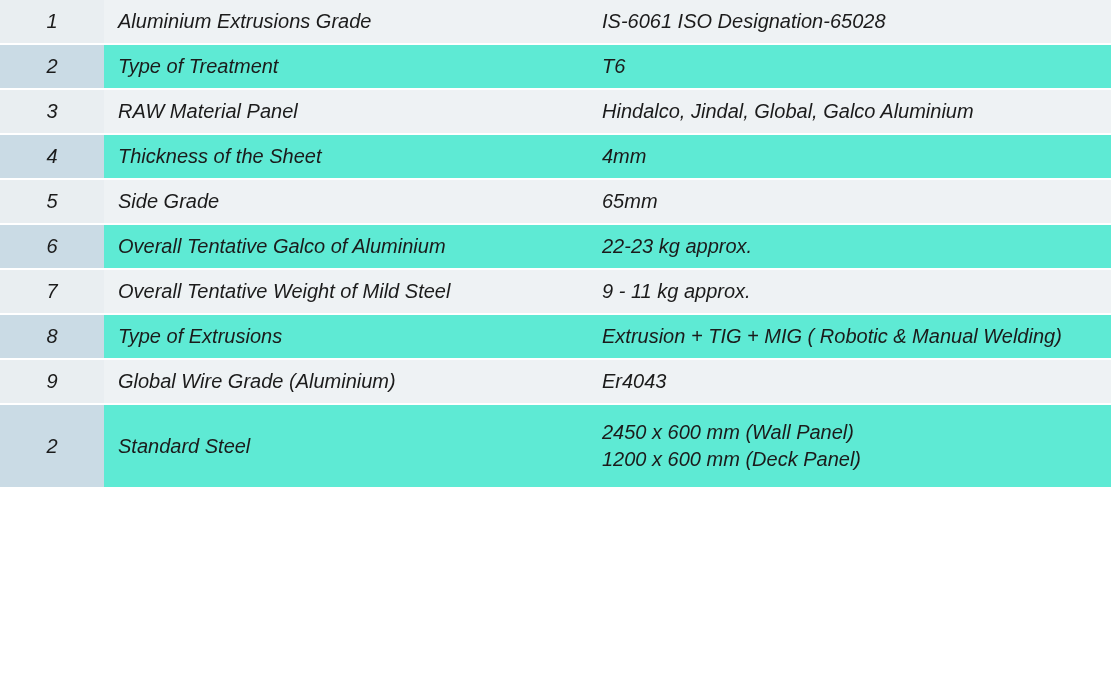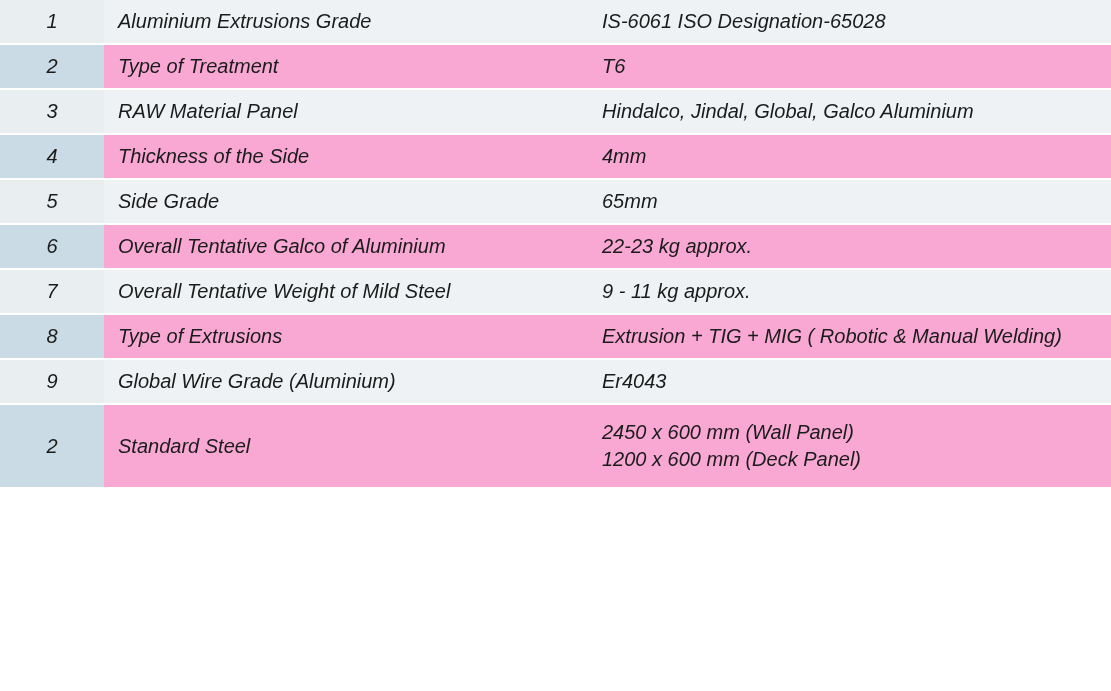--- a/index.html
+++ b/index.html
@@ -37,21 +37,21 @@
     width: 456px;
   }
   .col-value {
     width: 579px;
   }
   
   tr.band-light td {
     background: #eef2f4;
   }
   tr.band-blue td {
-    background: #f9a8d4;
+    background: #5eead4;
   }
   
   tr.band-light td.col-index {
     background: #e9eef1;
   }
   tr.band-blue td.col-index {
     background: #cadbe5;
   }
   .value-line {
     display: block;
@@ -81,21 +81,21 @@
     </tr>
 
     <tr class="band-light">
       <td class="col-index">3</td>
       <td class="col-label">RAW Material Panel</td>
       <td class="col-value">Hindalco, Jindal, Global, Galco Aluminium</td>
     </tr>
 
     <tr class="band-blue">
       <td class="col-index">4</td>
-      <td class="col-label">Thickness of the Side</td>
+      <td class="col-label">Thickness of the Sheet</td>
       <td class="col-value">4mm</td>
     </tr>
 
     <tr class="band-light">
       <td class="col-index">5</td>
       <td class="col-label">Side Grade</td>
       <td class="col-value">65mm</td>
     </tr>
 
     <tr class="band-blue">

